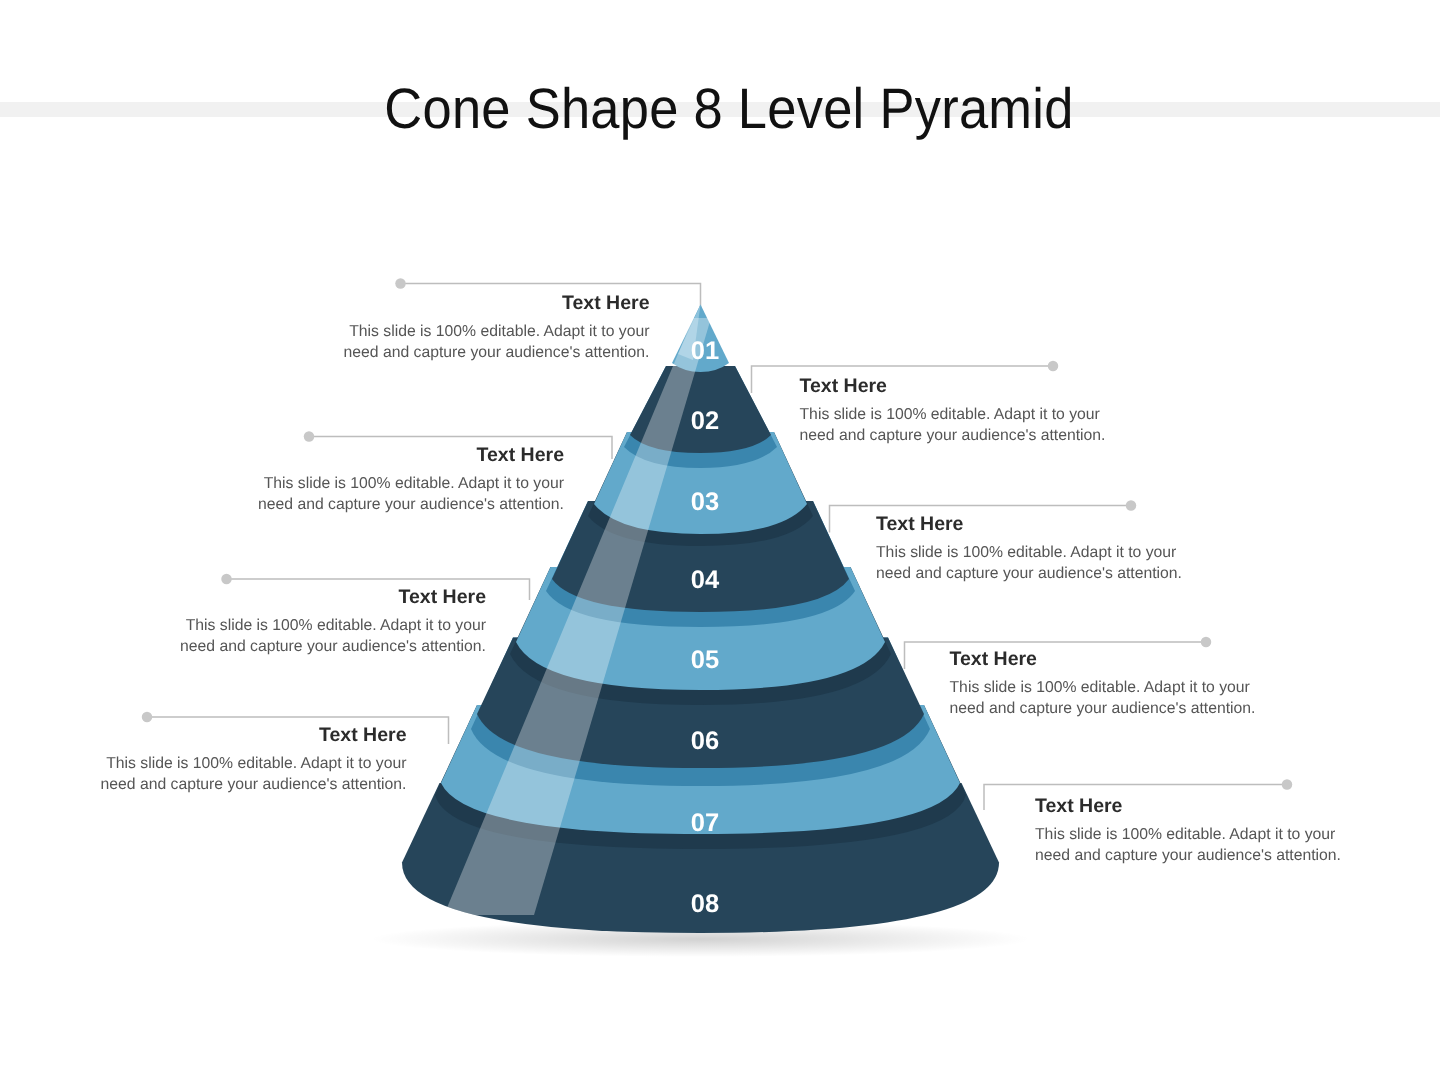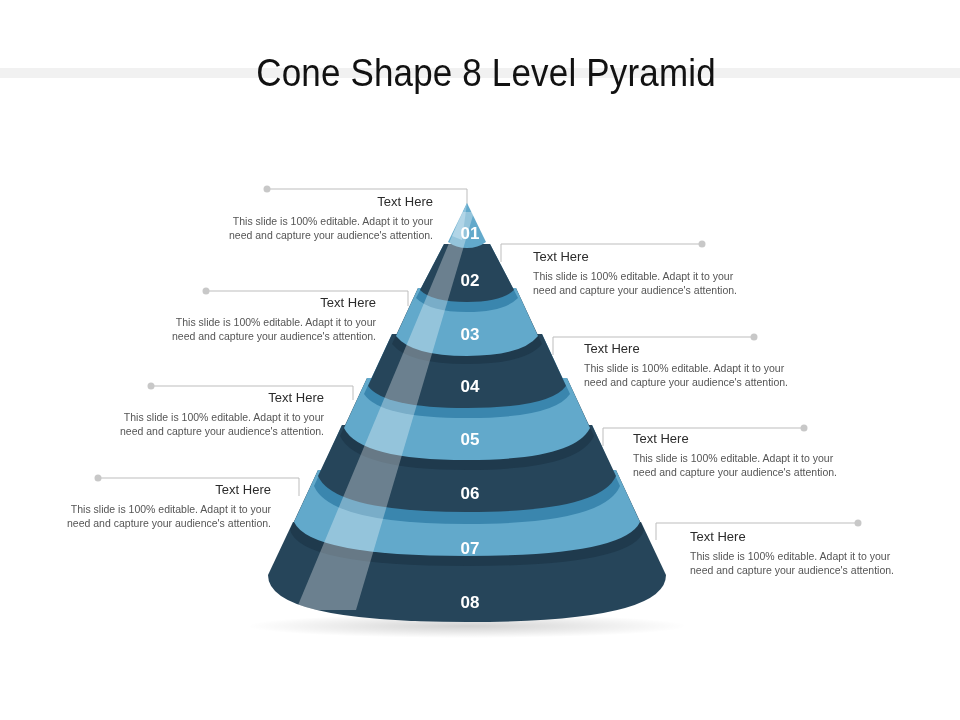--- a/index.html
+++ b/index.html
@@ -1,21 +1,21 @@
 <!DOCTYPE html>
 <html><head>
 <meta charset="utf-8">
 <style>
   html,body{margin:0;padding:0;}
   body{width:960px;height:720px;background:#ffffff;position:relative;overflow:hidden;font-family:"Liberation Sans",sans-serif;}
   .title-band{position:absolute;left:0;top:68px;width:960px;height:10px;background:#f1f1f1;}
   .title{position:absolute;left:0;top:52px;width:972px;text-align:center;font-size:38px;color:#111;transform:scaleX(0.92);transform-origin:486px 0;letter-spacing:0.2px;}
   svg.pyr{position:absolute;left:0;top:0;}
   .callout{position:absolute;font-size:10.5px;color:#555;line-height:14.5px;}
-  .callout .h{font-size:13px;font-weight:normal;color:#2b2b2b;margin-bottom:4px;display:block;}
+  .callout .h{font-size:13px;font-weight:bold;color:#2b2b2b;margin-bottom:4px;display:block;}
   .callout.left{text-align:right;}
   .callout.right{text-align:left;}
   .callout .b{display:block;white-space:nowrap;}
   .num{font-weight:bold;font-size:17px;fill:#ffffff;font-family:"Liberation Sans",sans-serif;}
 </style>
 </head>
 <body>
 
 <div class="title-band"></div>
 <div class="title">Cone Shape 8 Level Pyramid</div>

